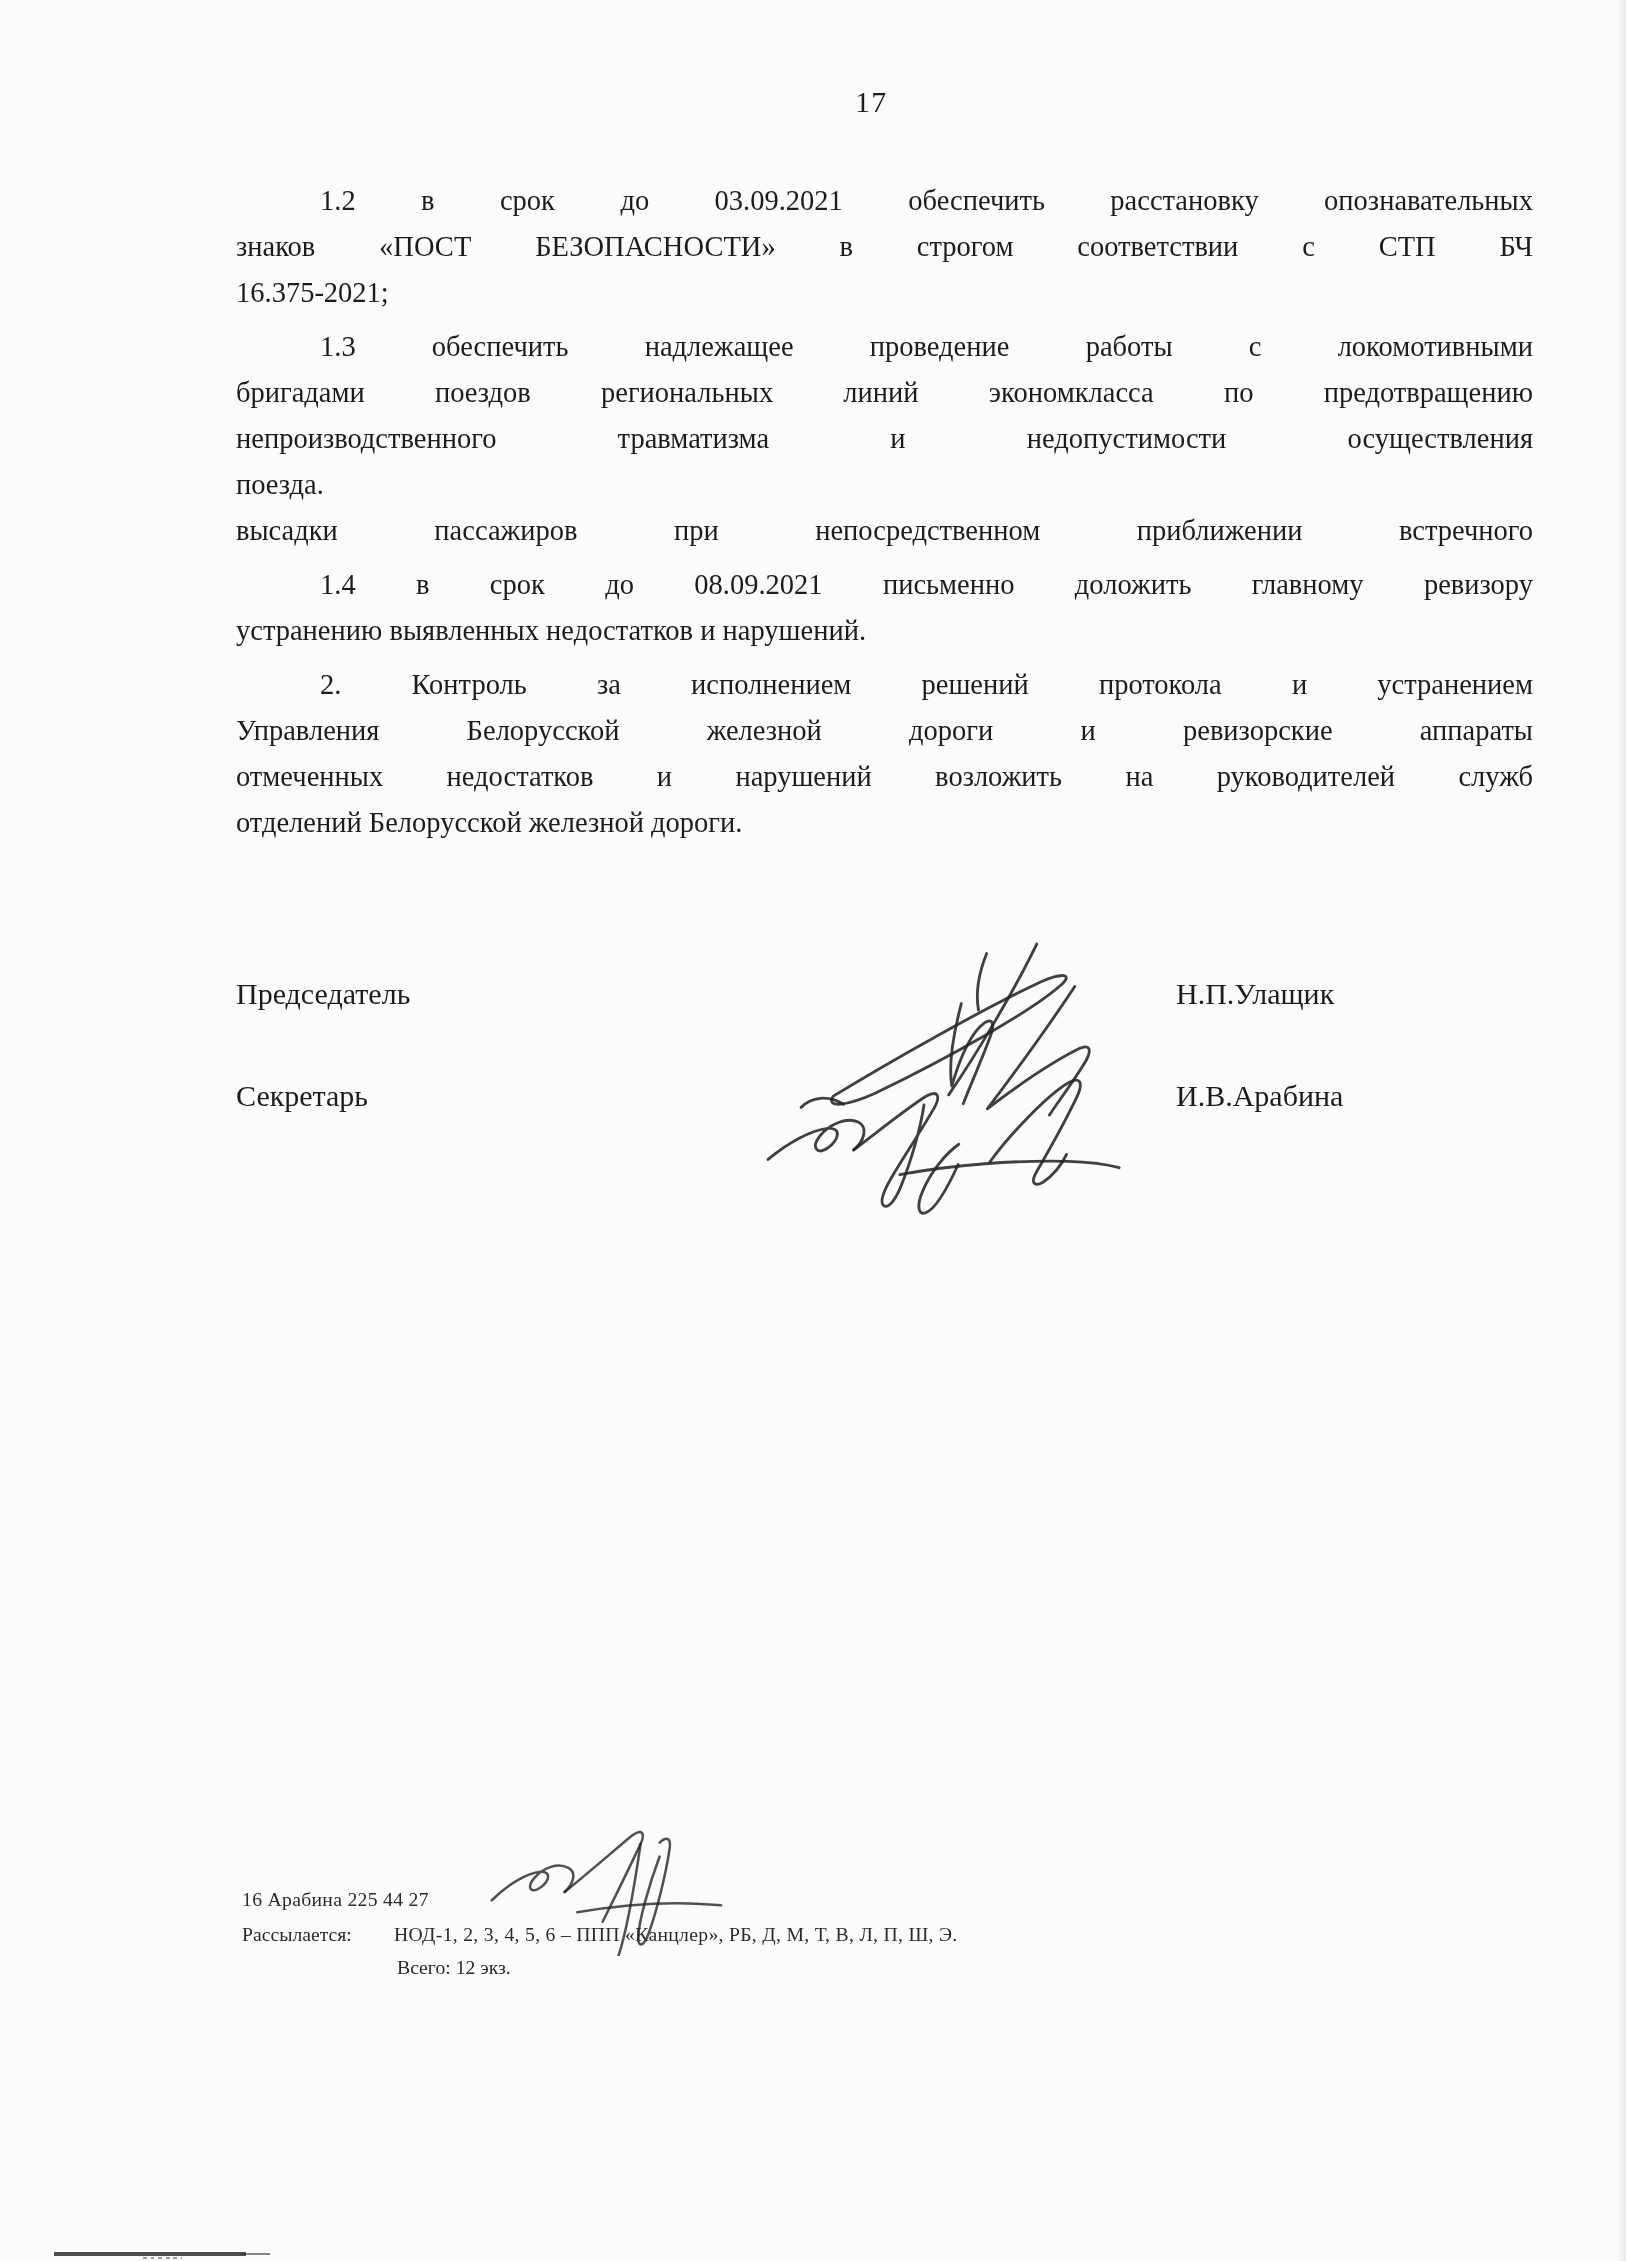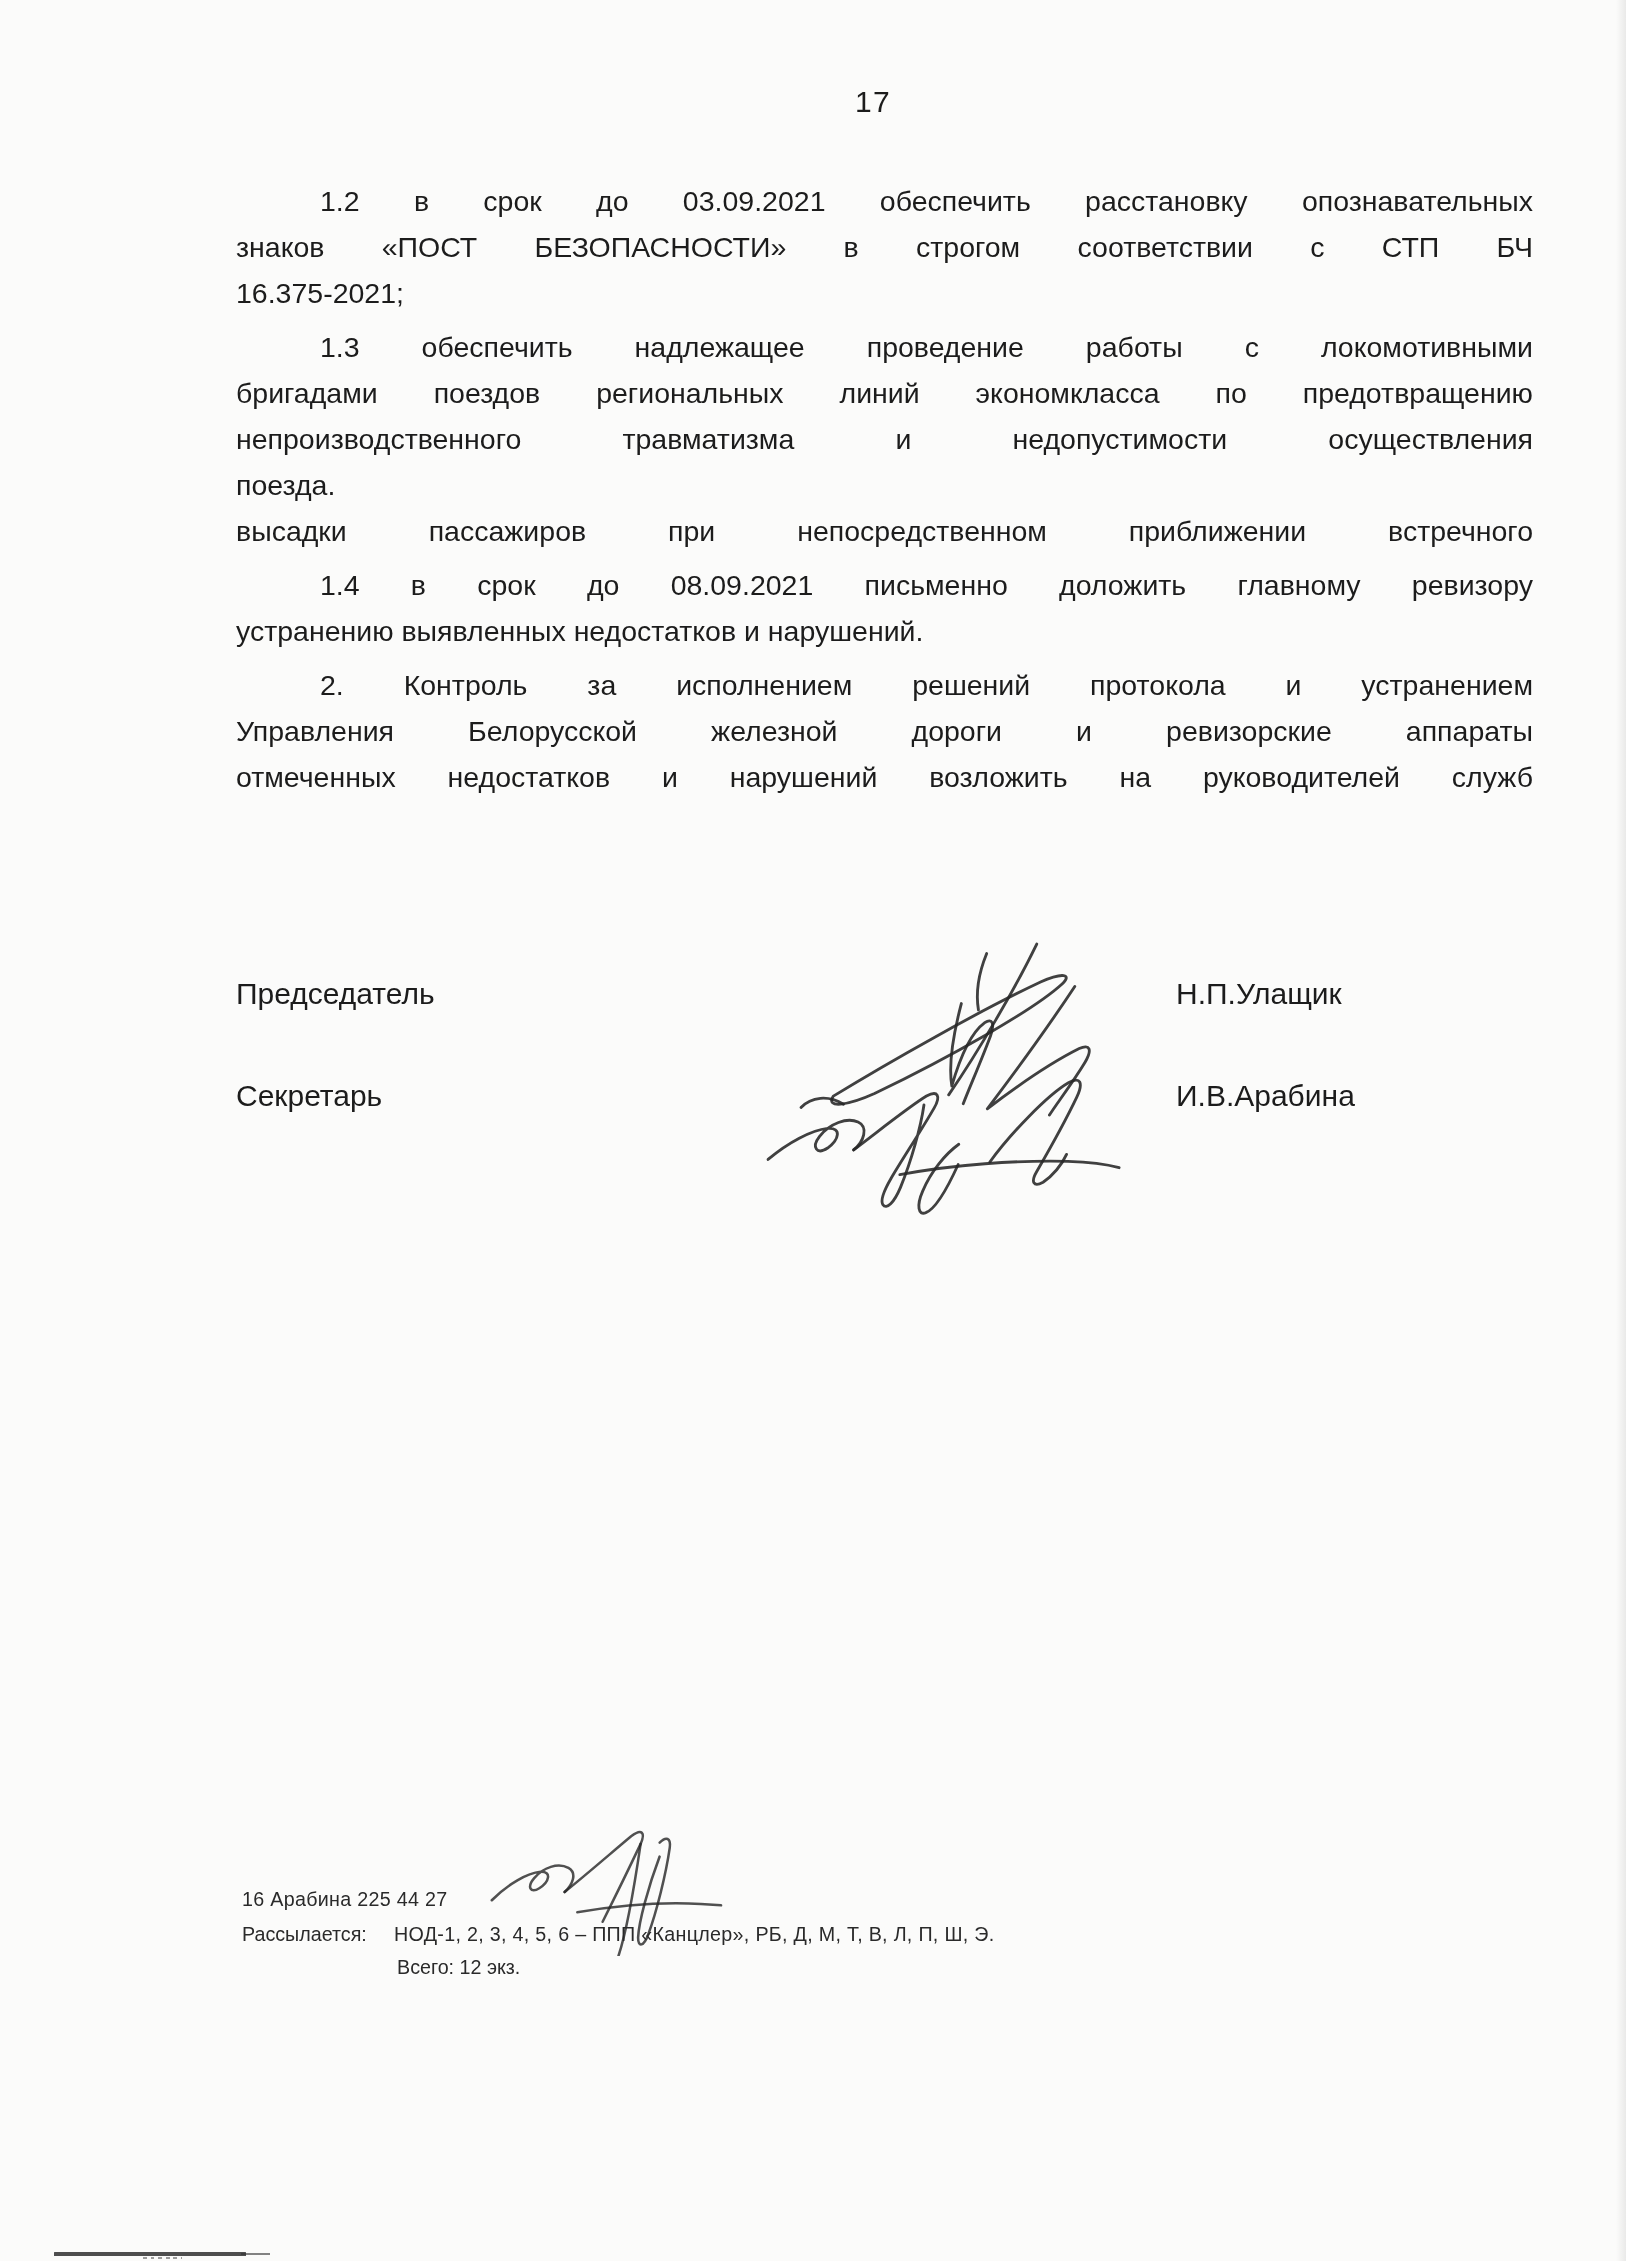--- a/index.html
+++ b/index.html
@@ -7,21 +7,21 @@
     padding: 0;
     background: #e8e8e8;
   }
   .page {
     position: relative;
     width: 1626px;
     height: 2261px;
     margin: 0 auto;
     background: #fbfbfa;
     overflow: hidden;
-    font-family: Liberation Sans, sans-serif;
+    font-family: Liberation Serif, serif;
     color: #1c1c1c;
   }
   
   .edge-shadow {
     position: absolute;
     top: 0; right: 0;
     width: 10px; height: 100%;
     background: linear-gradient(to right, rgba(0,0,0,0), rgba(0,0,0,0.07));
     pointer-events: none;
   }
@@ -154,20 +154,21 @@
       <div class="line">высадки пассажиров при непосредственном приближении встречного</div>
     </div>
     <div class="paragraph">
       <div class="line first">1.4 в срок до 08.09.2021 письменно доложить главному ревизору</div>
       <div class="line last">устранению выявленных недостатков и нарушений.</div>
     </div>
     <div class="paragraph">
       <div class="line first">2. Контроль за исполнением решений протокола и устранением</div>
       <div class="line">Управления Белорусской железной дороги и ревизорские аппараты</div>
       <div class="line">отмеченных недостатков и нарушений возложить на руководителей служб</div>
+      <div class="line last">отделений Белорусской железной дороги.</div>
     </div>
   </div>
 
   <svg class="signatures-svg" viewBox="0 0 920 520" aria-hidden="true">
     <g>
       <path class="sig-stroke" d="M 697,103 C 686,130 679,162 684,192"></path>
       <path class="sig-stroke" d="M 776,88 C 742,158 684,258 637,326"></path>
       <path class="sig-stroke" d="M 657,182 C 646,224 636,276 642,312 C 654,270 672,228 694,212 C 706,204 710,214 703,233 C 690,268 671,312 660,340"></path>
       <path class="sig-stroke" d="M 836,155 C 801,208 748,282 698,348 C 740,316 801,274 843,253 C 860,245 864,255 852,275 C 832,308 806,342 796,358"></path>
       <path class="sig-stroke" d="M 455,328 C 540,276 686,193 782,148 C 818,132 832,136 816,151 C 770,193 638,267 520,324 C 478,343 442,348 455,328 Z"></path>

